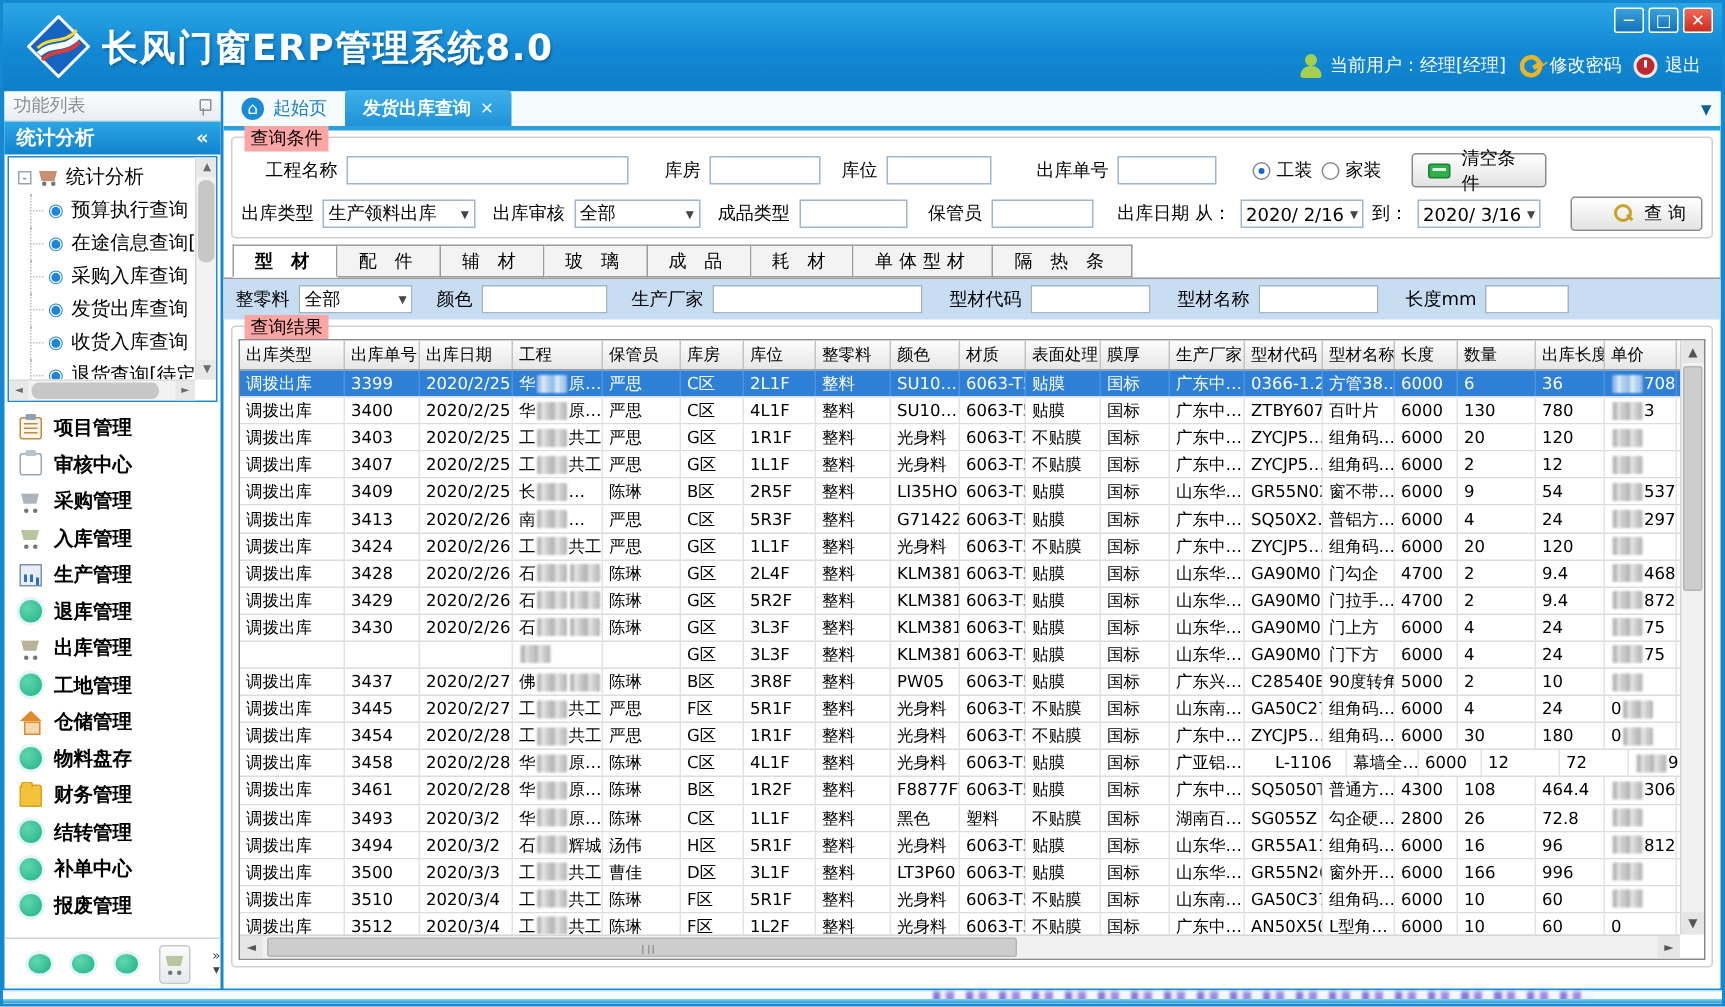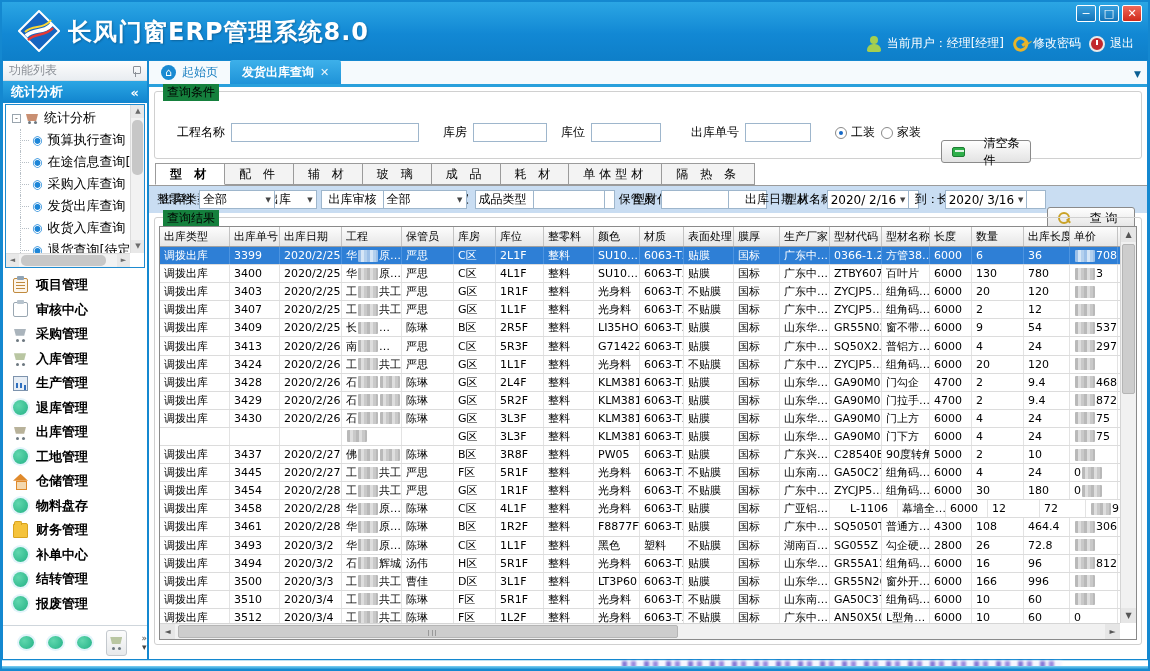--- a/index.html
+++ b/index.html
@@ -108,31 +108,31 @@
   
   .main{ position:absolute; left:146px; top:58px; width:1000px; height:600px; border:1px solid #1488d0; background:#fff; }
   .tabbar{ height:26px; background:#f5fafd; display:flex; align-items:flex-end; position:relative; border-bottom:3px solid #29a0dc; }
   .tab{ height:24px; display:flex; align-items:center; gap:6px; padding:0 12px; font-size:12px; cursor:pointer; }
   .tab.home{ color:#1a7fc0; }
   .ic-home{ width:15px; height:15px; border-radius:50%; background:#1a8ad2; color:#fff; font-size:11px; line-height:15px; text-align:center; }
   .tab.active{ background:linear-gradient(180deg,#3db0ea,#1f93d8); color:#fff; font-weight:bold; border-radius:3px 3px 0 0; }
   .tab .x{ font-size:11px; font-weight:normal; opacity:.9; cursor:pointer; }
   .tab-overflow{ position:absolute; right:6px; top:8px; color:#0b5f93; font-size:9px; cursor:pointer; }
   .groupbox{ border:1px solid #d0d0d0; border-radius:3px; margin:4px 5px 2px 5px; position:relative; }
-  .groupbox > .glabel{ position:absolute; top:-8px; left:8px; background:#15803d; padding:0 4px; font-size:12px; }
+  .groupbox > .glabel{ position:absolute; top:-8px; left:8px; background:#fca5a5; padding:0 4px; font-size:12px; }
   .qrows{ padding:10px 6px 6px 6px; display:flex; flex-direction:column; gap:6px; }
   .qrow{ display:flex; align-items:center; gap:6px; }
   .ql{ font-size:12px; white-space:nowrap; }
   .tbox{ height:19px; border:1px solid #9eb6cc; background:#fff; }
   .combo{ height:19px; border:1px solid #9eb6cc; background:#fff; display:flex; align-items:center; padding:0 3px; font-size:12px; position:relative; white-space:nowrap; overflow:hidden; }
   .combo::after{ content:"▼"; font-size:7px; color:#444; margin-left:auto; padding-left:4px; }
   .radio{ display:flex; align-items:center; gap:4px; font-size:12px; cursor:pointer; }
   .rdot{ width:12px; height:12px; border-radius:50%; border:1px solid #8a8a8a; background:#fff; position:relative; }
   .rdot.on::before{ content:""; position:absolute; left:3px; top:3px; width:4px; height:4px; border-radius:50%; background:#1467c6; }
-  .btn{ height:23px; border:1px solid #8a8a8a; border-radius:3px; background:linear-gradient(180deg,#fefefe,#e3e3e3); display:flex; align-items:center; justify-content:flex-start; gap:19px; font-size:12px; cursor:pointer; padding:0 10px;margin-top:38px; }
+  .btn{ height:23px; border:1px solid #8a8a8a; border-radius:3px; background:linear-gradient(180deg,#fefefe,#e3e3e3); display:flex; align-items:center; justify-content:flex-end; gap:7px; font-size:12px; cursor:pointer; padding:0 10px; }
   .ic-clear{ width:16px; height:10px; background:#2faf4a; border:1px solid #1d7d33; border-radius:2px; position:relative; }
   .ic-clear::before{ content:""; position:absolute; left:2px; top:2px; width:9px; height:2px; background:#dff3e2; }
   .ic-mag{ width:13px; height:13px; position:relative; }
   .ic-mag::before{ content:""; position:absolute; left:0; top:0; width:8px; height:8px; border:2px solid #c9a227; border-radius:50%; }
   .ic-mag::after{ content:""; position:absolute; left:8px; top:8px; width:5px; height:2px; background:#c9a227; transform:rotate(45deg); }
   
   .mat-tabs{ display:flex; margin:4px 0 0 6px; height:22px; }
   .mtab{ padding:0 14px; display:flex; align-items:center; font-size:12px; border:1px solid #9b9b9b; border-left:none; background:#f3f3f3; cursor:pointer; letter-spacing:4px; white-space:nowrap; }
   .mtab:first-child{ border-left:1px solid #9b9b9b; }
   .mtab.active{ background:#fff; border-bottom:1px solid #fff; font-weight:bold; }
@@ -292,25 +292,25 @@
       <div class="menu-item">
         <span class="mi mi-dot"></span>
         <span>物料盘存</span>
       </div>
       <div class="menu-item">
         <span class="mi mi-folder"></span>
         <span>财务管理</span>
       </div>
       <div class="menu-item">
         <span class="mi mi-dot"></span>
+        <span>结转管理</span>
+      </div>
+      <div class="menu-item">
+        <span class="mi mi-dot"></span>
         <span>补单中心</span>
-      </div>
-      <div class="menu-item">
-        <span class="mi mi-dot"></span>
-        <span>结转管理</span>
       </div>
       <div class="menu-item">
         <span class="mi mi-dot"></span>
         <span>报废管理</span>
       </div>
     </div>
   <div class="dock">
     <span class="mi mi-dot"></span>
     <span class="mi mi-dot"></span>
     <span class="mi mi-dot"></span>

